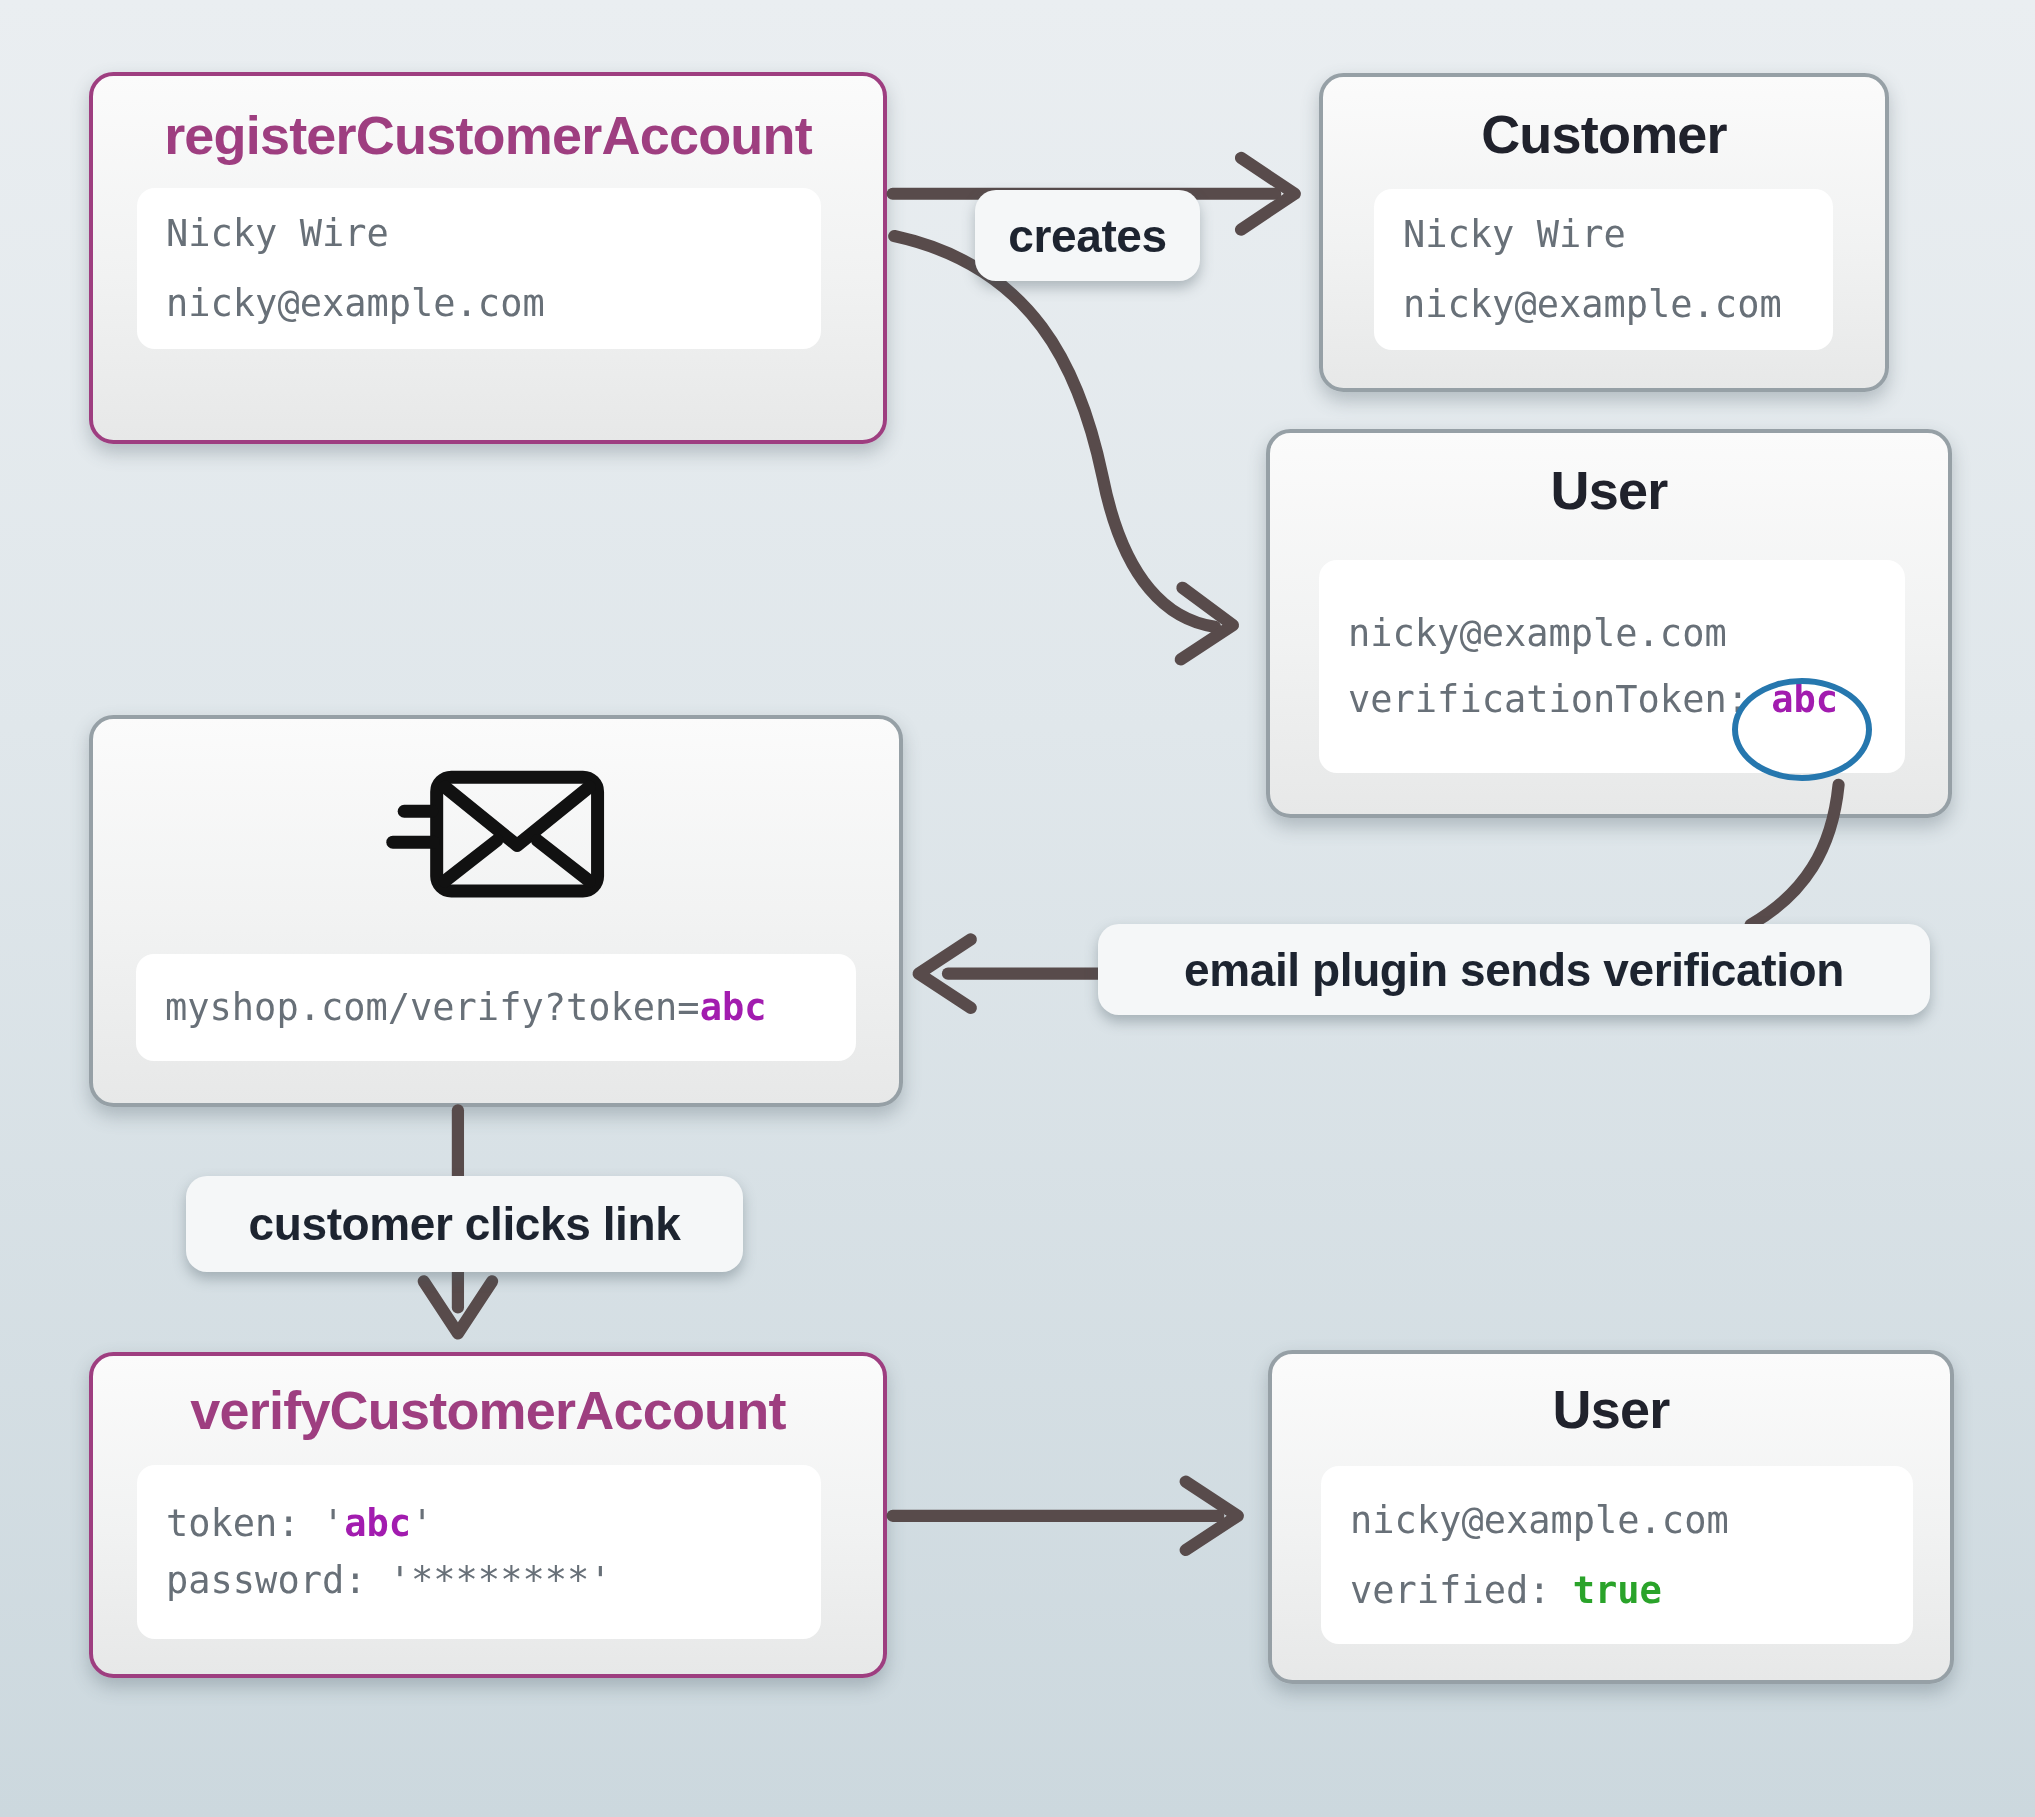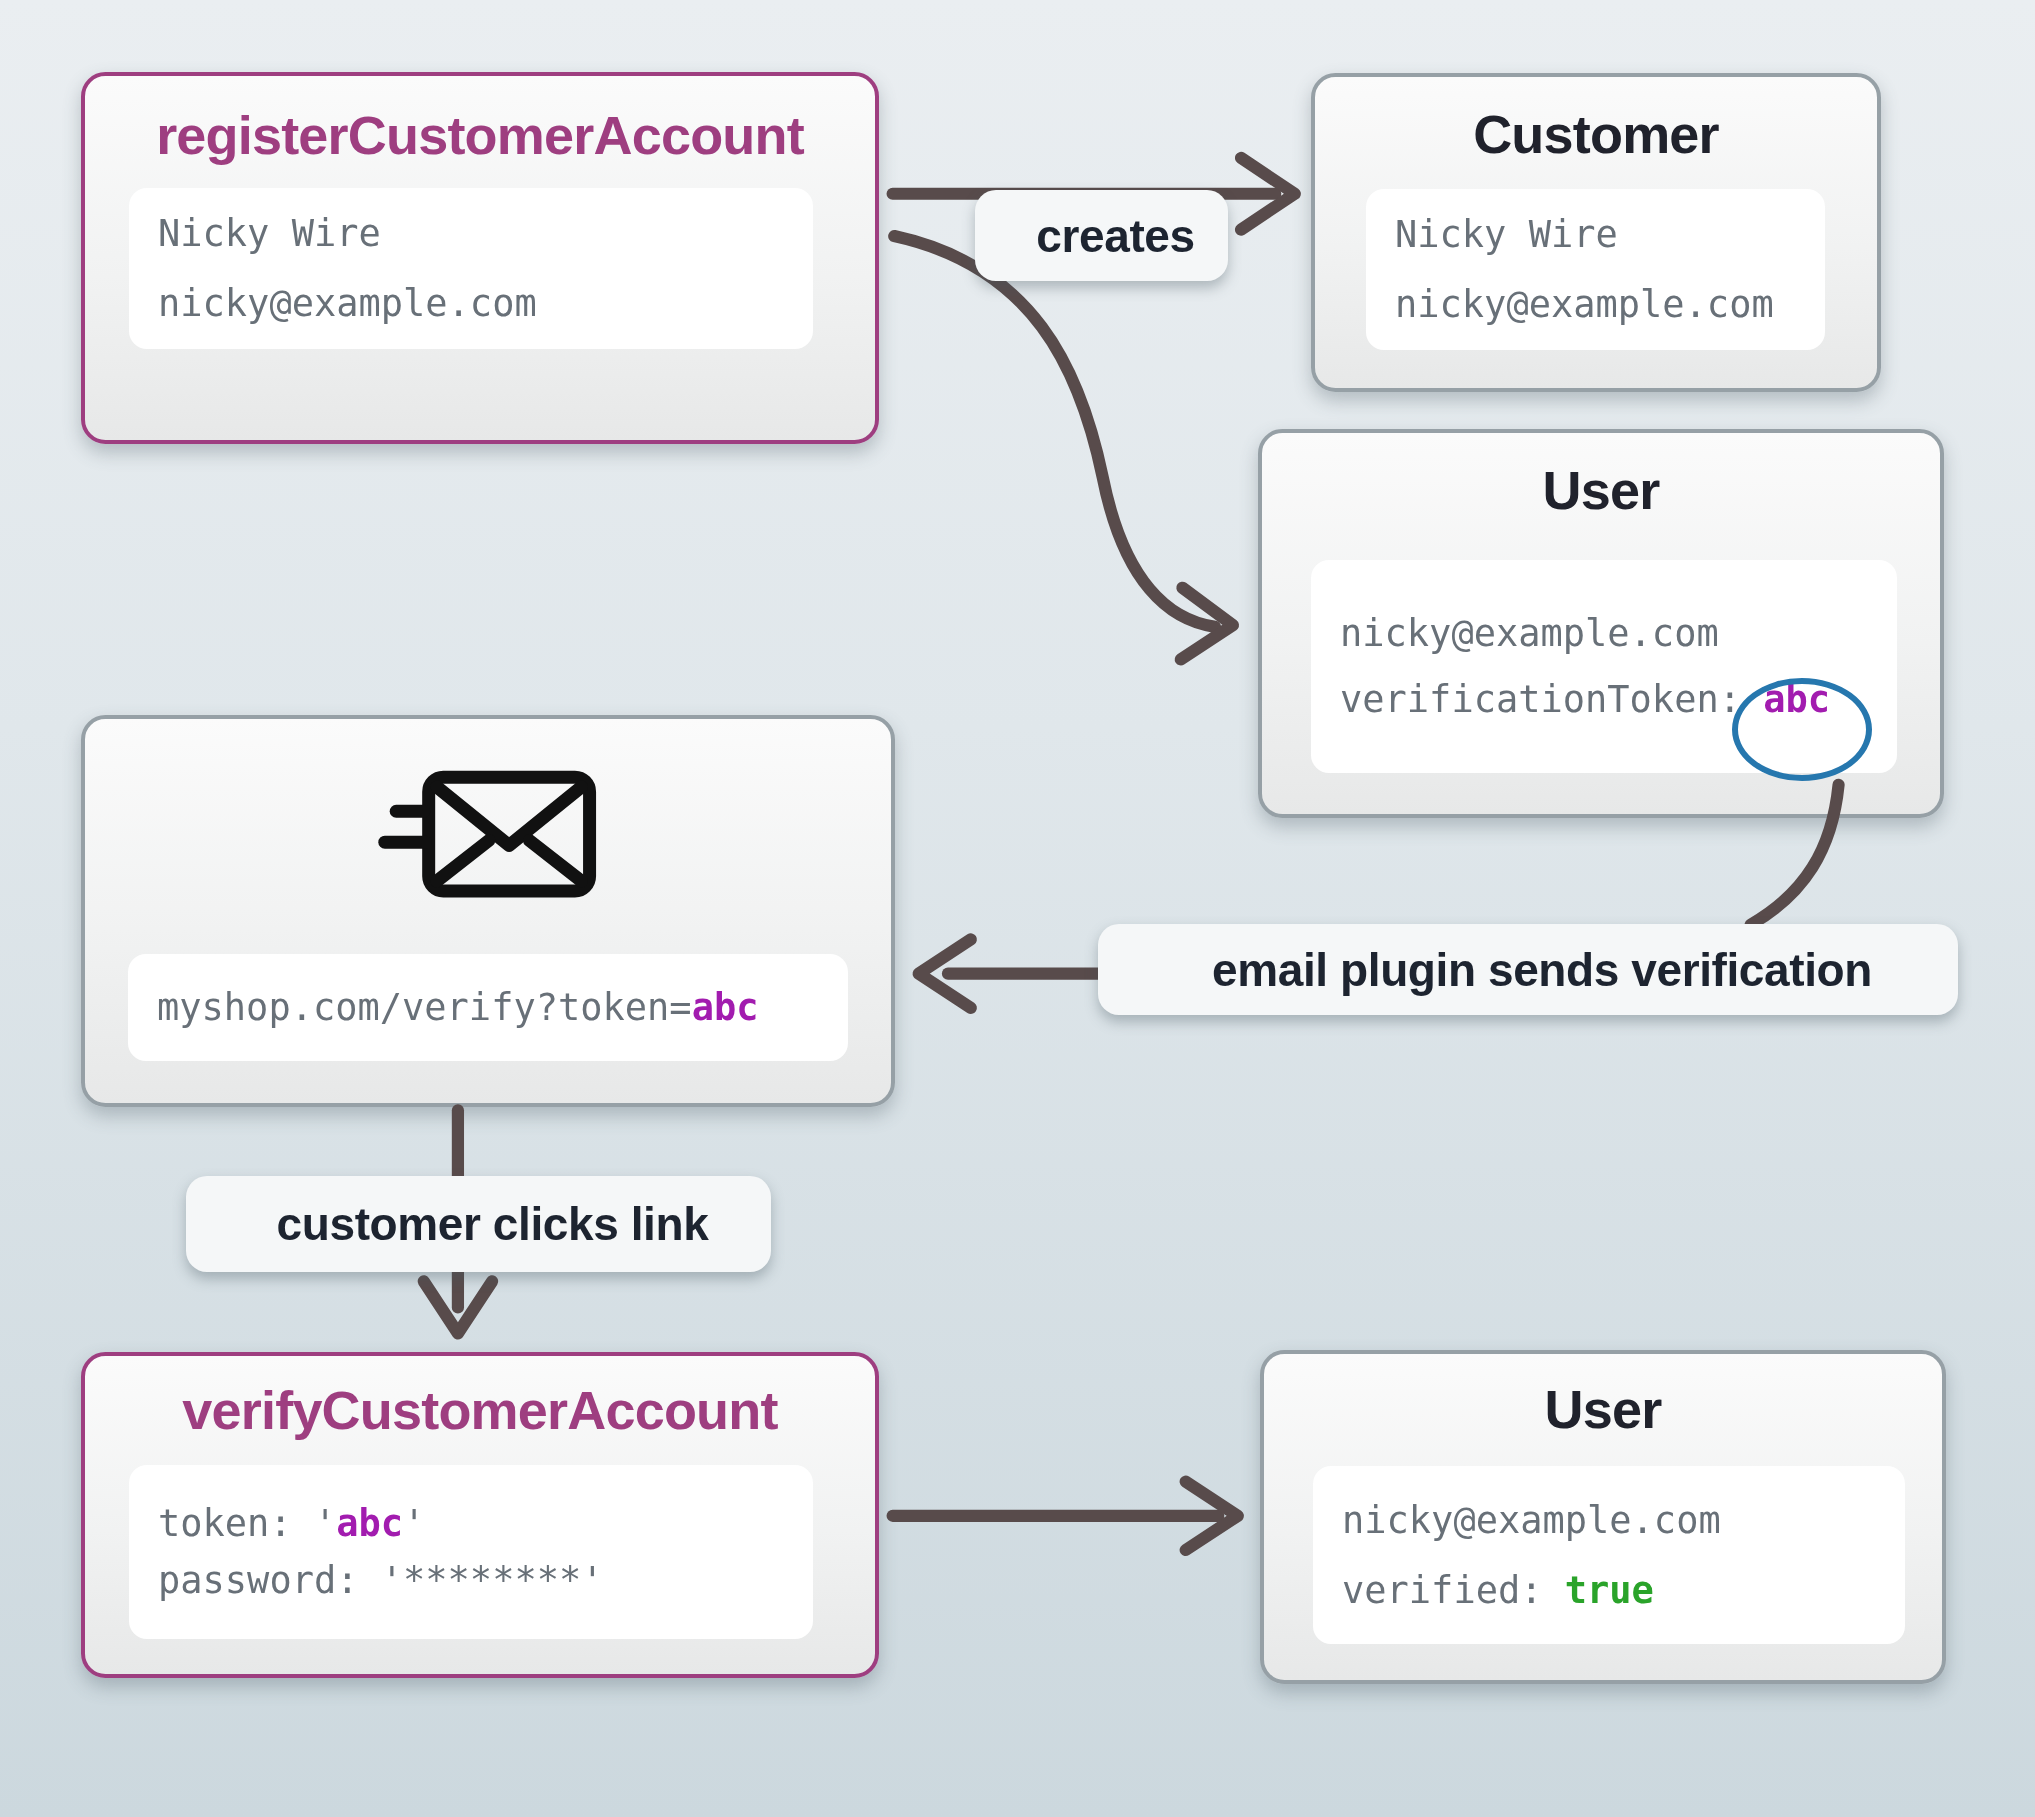--- a/index.html
+++ b/index.html
@@ -7,20 +7,21 @@
     position:relative;width:2036px;height:1817px;overflow:hidden;
     background:linear-gradient(180deg,#eaeef1 0%,#e0e7eb 40%,#ccd8de 100%);
     font-family:"Liberation Sans",sans-serif;
   }
   
   .node{
     position:absolute;border-radius:24.4px;z-index:1;
     background:linear-gradient(180deg,#fbfbfb 0%,#f1f2f2 55%,#e7e8e8 100%);
     box-shadow:0 8.1px 18px rgba(70,85,95,.30);
     box-sizing:border-box;
+    margin-left:8px;
   }
   .node-purple{border:4.9px solid #9e3e80;}
   .node-gray{border:4.1px solid #96a0a6;}
   .title{
     margin:0;text-align:center;font-weight:bold;font-size:54px;
     letter-spacing:-0.8px;color:#20222c;
   }
   .node-purple .title{color:#9e3e80;}
   .card{
     position:absolute;background:#ffffff;border-radius:18px;
@@ -59,21 +60,20 @@
   #user2{left:1260px;top:1350px;width:686px;height:334px;}
   #user2 .title{margin-top:24.4px;}
   #user2 .card{left:49px;top:112px;width:592px;height:178px;gap:13px;}
 
   
   .chip{
     position:absolute;z-index:3;background:#f5f7f8;border-radius:21px;
     display:flex;align-items:center;justify-content:center;
     font-weight:bold;font-size:46px;color:#1d2430;letter-spacing:-0.4px;
     box-shadow:0 6.5px 13px rgba(70,85,95,.35);
-    padding-left:28px;
   }
   #chip-creates{left:975px;top:190px;width:225px;height:91px;}
   #chip-plugin{left:1098px;top:924px;width:832px;height:91px;}
   #chip-clicks{left:186px;top:1176px;width:557px;height:96px;}
 
   
   .token-ellipse{
     position:absolute;left:1732px;top:678px;width:140px;height:103px;
     border:6.5px solid #2677ae;border-radius:50%;z-index:4;box-sizing:border-box;
   }

